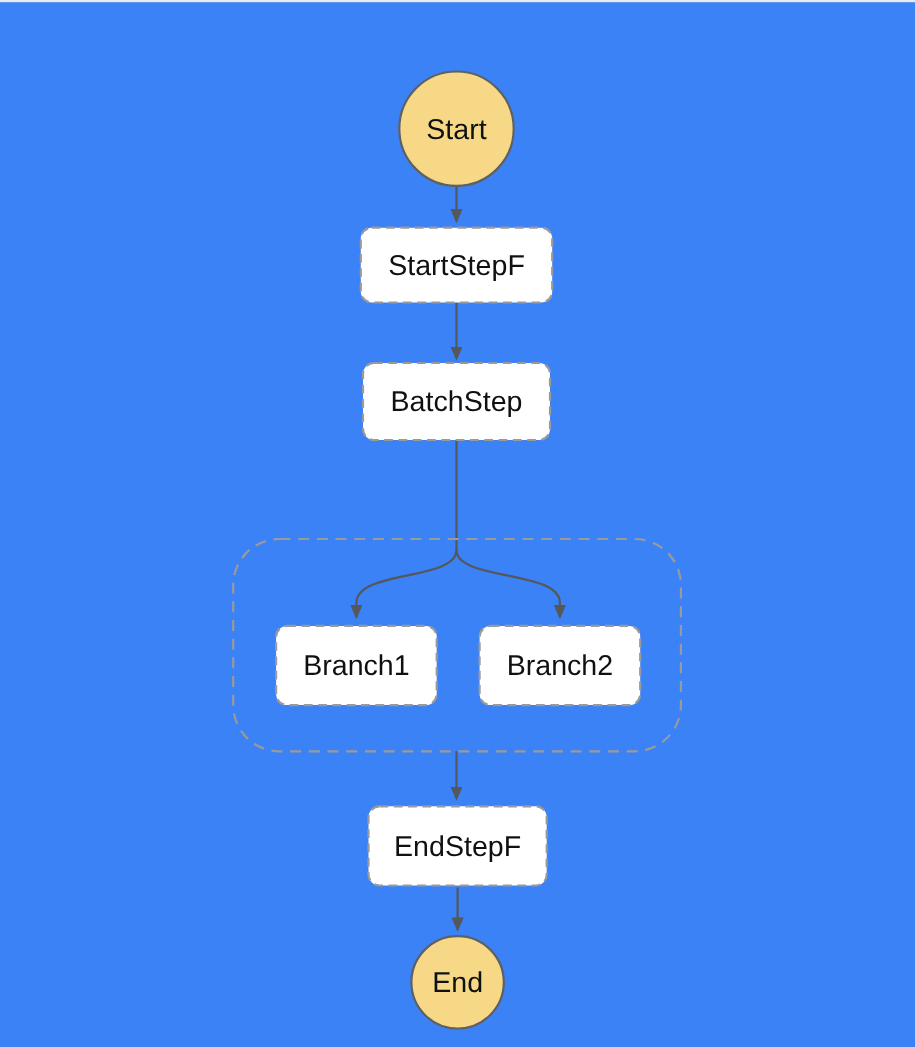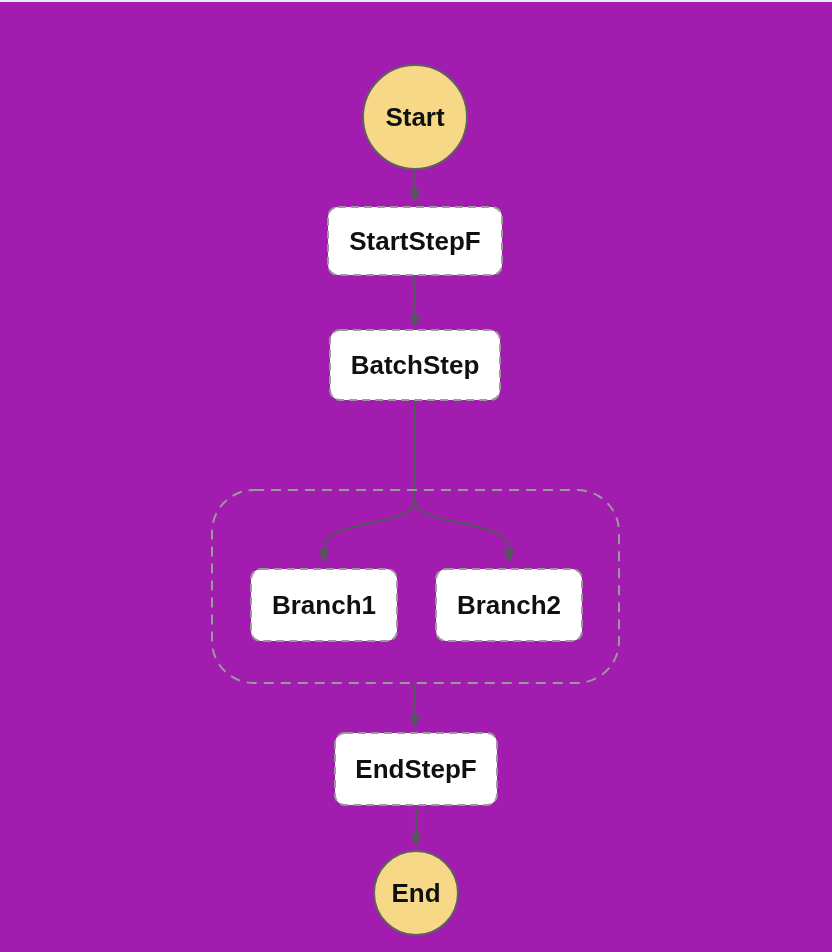--- a/index.html
+++ b/index.html
@@ -8,22 +8,21 @@
     background: #ffffff;
     width: 832px;
     height: 952px;
     overflow: hidden;
     font-family: "Liberation Sans", sans-serif;
   }
   .canvas {
     position: relative;
     width: 832px;
     height: 952px;
-    background: #a21caf;
-    font-weight: bold;
+    background: #3b82f6;
   }
   .top-divider {
     position: absolute;
     top: 0;
     left: 0;
     width: 100%;
     height: 2px;
     background: #e7ebea;
   }
   svg.diagram {

